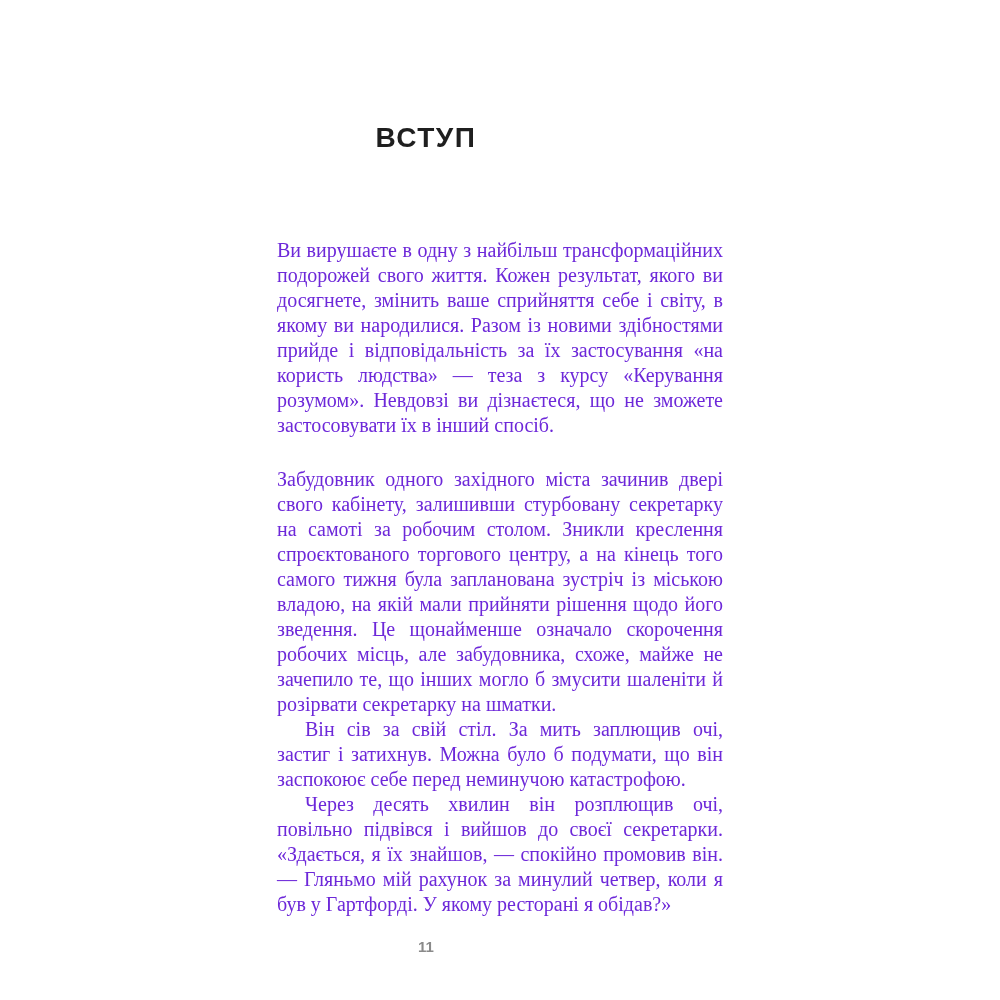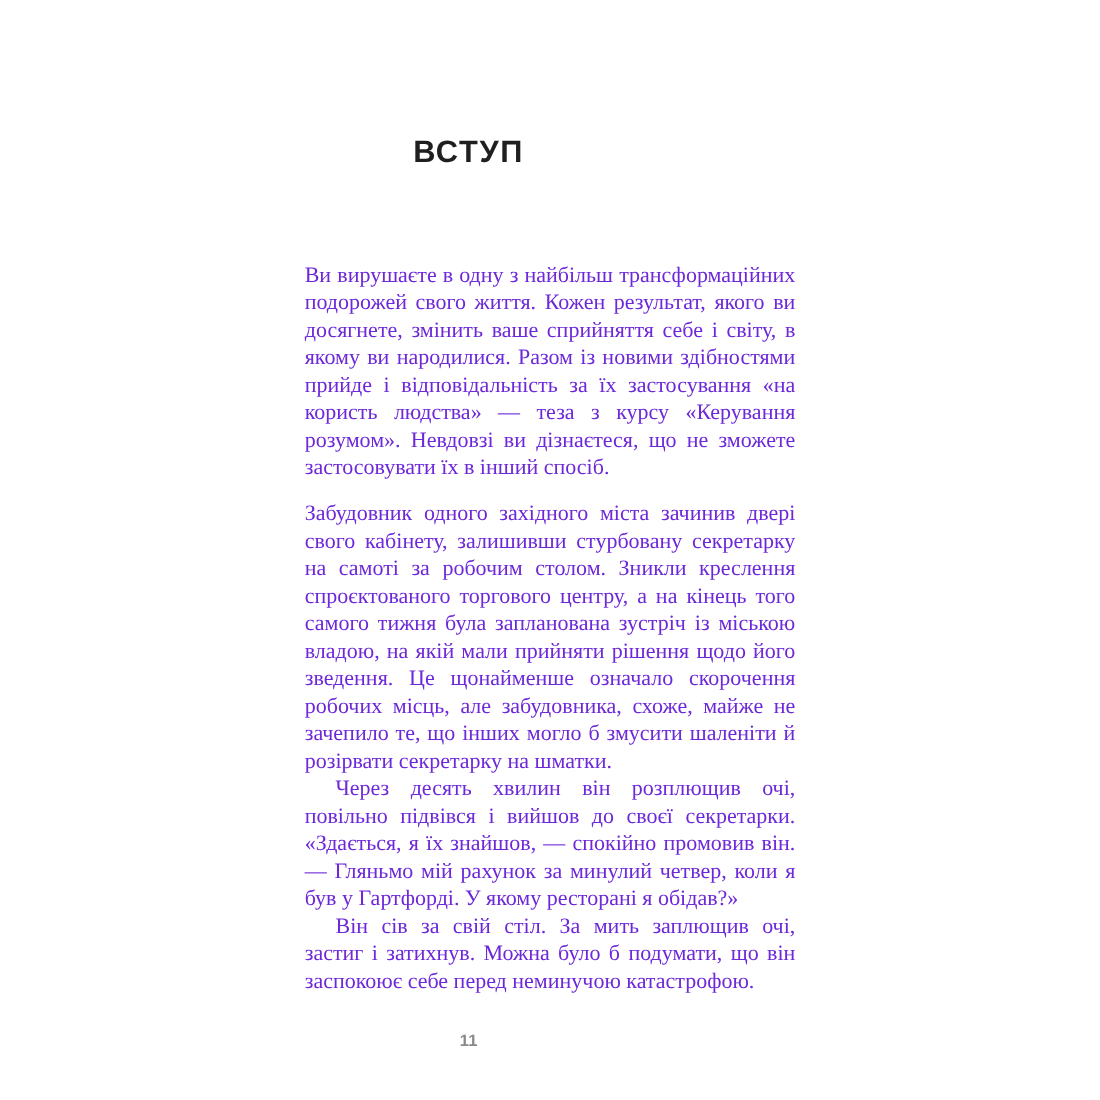--- a/index.html
+++ b/index.html
@@ -35,21 +35,21 @@
     font-family: "Liberation Serif", serif;
     font-size: 20px;
     line-height: 25px;
     text-align: justify;
     color: #6d28d9;
   }
   .para {
     margin: 0;
   }
   .para.gap-before {
-    margin-top: 17px;
+    margin-top: 29px;
   }
   .para.first-line-indent {
     text-indent: 28px;
   }
   .page-number {
     position: absolute;
     top: 938px;
     left: 0;
     width: 100%;
     text-align: center;
@@ -62,19 +62,19 @@
 </head>
 <body>
 
 <div class="book-page">
 
   <h1 class="chapter-title">ВСТУП</h1>
 
   <div class="text-block">
     <p class="para">Ви вирушаєте в одну з найбільш трансформаційних подорожей свого життя. Кожен результат, якого ви досягнете, змінить ваше сприйняття себе і світу, в якому ви народилися. Разом із новими здібностями прийде і відповідальність за їх застосування «на користь людства» — теза з курсу «Керування розумом». Невдовзі ви дізнаєтеся, що не зможете застосовувати їх в інший спосіб.</p>
     <p class="para gap-before">Забудовник одного західного міста зачинив двері свого кабінету, залишивши стурбовану секретарку на самоті за робочим столом. Зникли креслення спроєктованого торгового центру, а на кінець того самого тижня була запланована зустріч із міською владою, на якій мали прийняти рішення щодо його зведення. Це щонайменше означало скорочення робочих місць, але забудовника, схоже, майже не зачепило те, що інших могло б змусити шаленіти й розірвати секретарку на шматки.</p>
+    <p class="para first-line-indent">Він сів за свій стіл. За мить заплющив очі, застиг і затихнув. Можна було б подумати, що він заспокоює себе перед неминучою катастрофою.</p>
     <p class="para first-line-indent">Через десять хвилин він розплющив очі, повільно підвівся і вийшов до своєї секретарки. «Здається, я їх знайшов, — спокійно промовив він. — Гляньмо мій рахунок за минулий четвер, коли я був у Гартфорді. У якому ресторані я обідав?»</p>
-    <p class="para first-line-indent">Він сів за свій стіл. За мить заплющив очі, застиг і затихнув. Можна було б подумати, що він заспокоює себе перед неминучою катастрофою.</p>
   </div>
 
   <div class="page-number">11</div>
 
 </div>
 
 </body></html>

